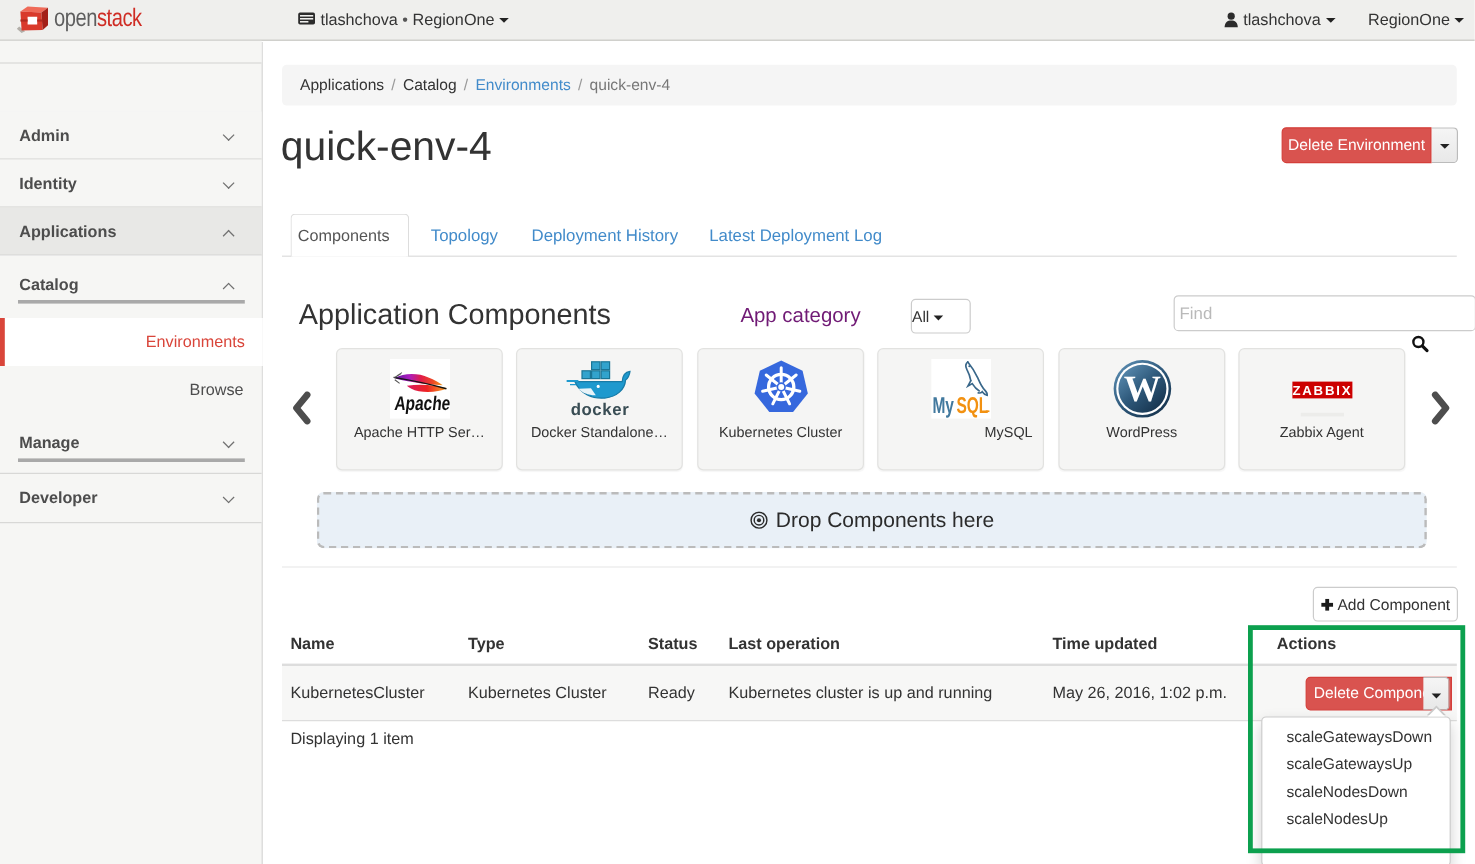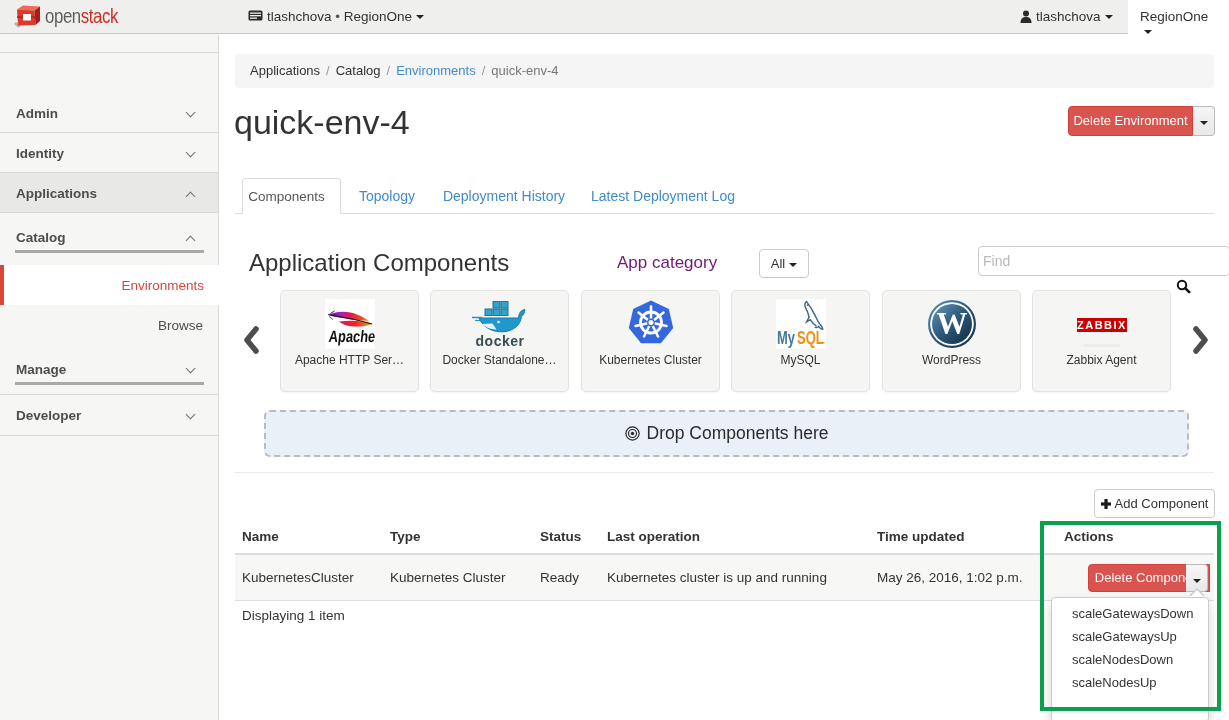--- a/index.html
+++ b/index.html
@@ -1,21 +1,21 @@
 <!DOCTYPE html>
 <html><head>
 <meta charset="utf-8">
 <style>
 * { margin:0; padding:0; box-sizing:border-box; }
 html,body { width:1229px; height:720px; background:#fff; font-family:"Liberation Sans", sans-serif; overflow:hidden; }
 #page { position:relative; width:1229px; height:720px; background:#fff; }
 .abs { position:absolute; }
 
 
-#topbar { position:absolute; left:0; top:0; width:1128px; height:34px; background:#efefed; border-bottom:1px solid #c8c8c4; }
+#topbar { position:absolute; left:0; top:0; width:1229px; height:34px; background:#efefed; border-bottom:1px solid #c8c8c4; }
 .caret { display:inline-block; width:0; height:0; border-left:4px solid transparent; border-right:4px solid transparent; border-top:4px solid #222; vertical-align:middle; margin-left:4px; }
 
 
 #sidebar { position:absolute; left:0; top:35px; width:219px; height:686px; background:#f6f6f4; border-right:1px solid #d8d8d6; }
 .snav { position:absolute; left:0; width:218px; font-size:13.5px; font-weight:bold; color:#4d4d4d; border-bottom:1px solid #d8d8d6; background:#f6f6f4; }
 .snav .lbl { position:absolute; left:16px; top:50%; transform:translateY(-50%); }
 .chev { position:absolute; right:24px; top:50%; width:7px; height:7px; }
 .chev:before { content:""; position:absolute; left:0; top:0; width:6px; height:6px; border-right:1.6px solid #707070; border-bottom:1.6px solid #707070; }
 .chev.down:before { transform:rotate(45deg); top:-4px; }
 .chev.up:before { transform:rotate(225deg); top:0px; }
@@ -134,21 +134,21 @@
   <div class="abs btn-caret" style="left:1193px;top:106px;width:22px;height:30px;border-radius:0 4px 4px 0;border-left:none;"><span class="caret" style="margin:13px 0 0 0;"></span></div>
 
   <div class="tabline"></div>
   <div class="tab-active">Components</div>
   <div class="tab" style="left:347px;width:80px;">Topology</div>
   <div class="tab" style="left:433px;width:142px;">Deployment History</div>
   <div class="tab" style="left:581px;width:164px;">Latest Deployment Log</div>
 
   <div class="abs" style="left:249px;top:249px;font-size:24px;color:#333;">Application Components</div>
   <div class="abs" style="left:617px;top:253px;font-size:17px;color:#701a75;">App category</div>
-  <div class="abs btn-white" style="left:759px;top:249px;width:50px;height:29px;font-size:13px;color:#333;text-align:center;line-height:27px;">All<span class="caret"></span></div>
+  <div class="abs btn-white" style="left:759px;top:249px;width:50px;height:29px;font-size:13px;color:#333;text-align:left;line-height:27px;">All<span class="caret"></span></div>
   <div class="abs" style="left:978px;top:246px;width:252px;height:30px;background:#fff;border:1px solid #ccc;border-radius:4px;font-size:14px;color:#b9b9b9;line-height:28px;padding-left:4px;">Find</div>
   <svg class="abs" style="left:1176px;top:279px;" width="15" height="15" viewBox="0 0 15 15">
       <circle cx="6" cy="6" r="4.2" fill="none" stroke="#111" stroke-width="2"></circle>
       <line x1="9.2" y1="9.2" x2="13.2" y2="13.2" stroke="#111" stroke-width="2.6" stroke-linecap="round"></line>
     </svg>
 
   <svg class="abs" style="left:242px;top:326px;" width="18" height="28" viewBox="0 0 18 28">
       <polyline points="14,3 5,14 14,25" fill="none" stroke="#4d4d4d" stroke-width="5.5" stroke-linecap="round" stroke-linejoin="round"></polyline>
     </svg>
   <svg class="abs" style="left:1192px;top:326px;" width="18" height="28" viewBox="0 0 18 28">
@@ -215,21 +215,21 @@
         <line x1="25" y1="23.5" x2="18" y2="37.5"></line>
         <line x1="25" y1="23.5" x2="9.5" y2="27"></line>
         <line x1="25" y1="23.5" x2="12.5" y2="13.5"></line>
       </g>
       <circle cx="25" cy="23.5" r="10.5" fill="none" stroke="#fff" stroke-width="2.8"></circle>
       <circle cx="25" cy="23.5" r="3.2" fill="#fff" stroke="#3668dd" stroke-width="1.4"></circle>
     </svg>
     <div class="tlabel">Kubernetes Cluster</div>
   </div>
 
-  <div class="tile" style="left:731px;">
+  <div class="tile" style="left:731px;padding-left:40px;">
     <svg class="icon" width="50" height="50" viewBox="0 0 50 50">
       <rect width="50" height="50" fill="#fff"></rect>
       <g fill="none" stroke="#39678a" stroke-width="1.4" stroke-linecap="round">
         <path d="M30.5,2.6 C33.8,6.6 36.6,11.2 38.9,16.1 C40.5,19.6 41.8,23 44.5,25.9 C45.9,27.4 47,28.8 46.6,30.4"></path>
         <path d="M46.6,30.4 C44.8,29.8 43.4,28.7 42.5,27.4 C41.7,28.4 40.7,28.7 39.2,28.4"></path>
         <path d="M30.5,2.6 C28.6,4 28.4,6.3 29.7,8.9 C31.4,12.1 32.4,15 33,18.2"></path>
         <path d="M33,18.2 L30.6,22.8 L34.2,20.7 C35.9,23.4 37.8,25.5 40.1,26.8"></path>
       </g>
       <circle cx="31.8" cy="6.2" r="0.9" fill="#39678a"></circle>
       <g transform="scale(0.68,1)">

